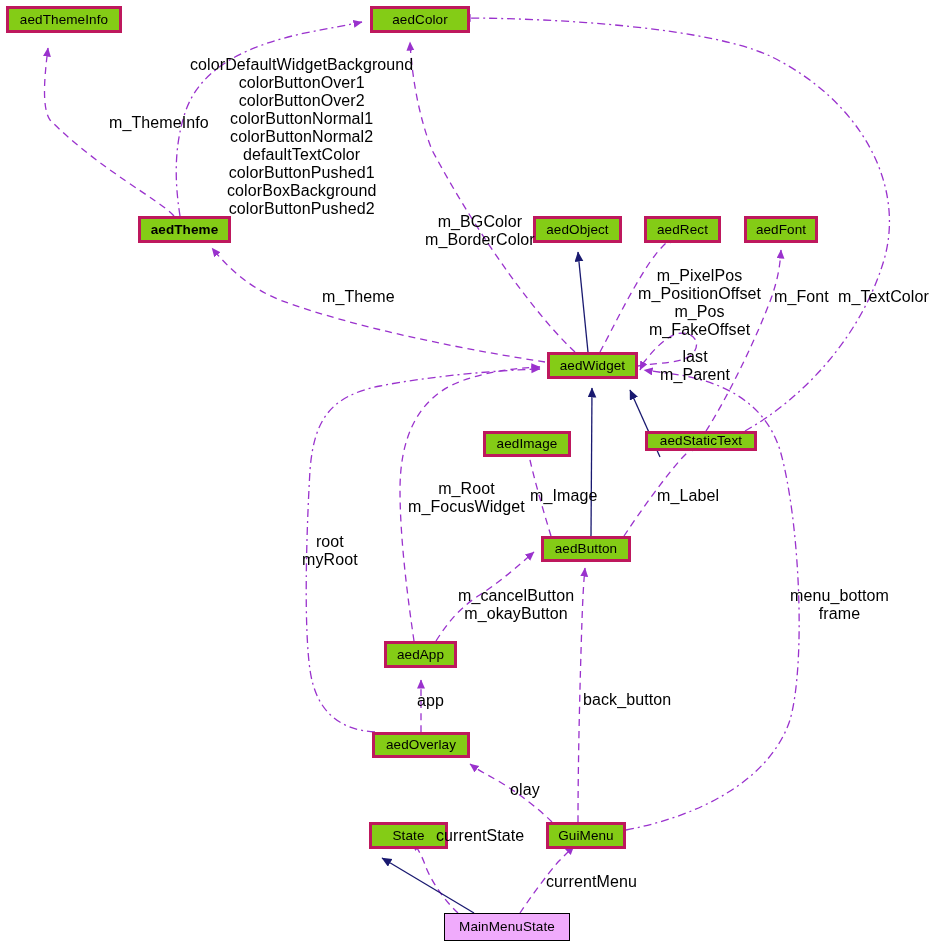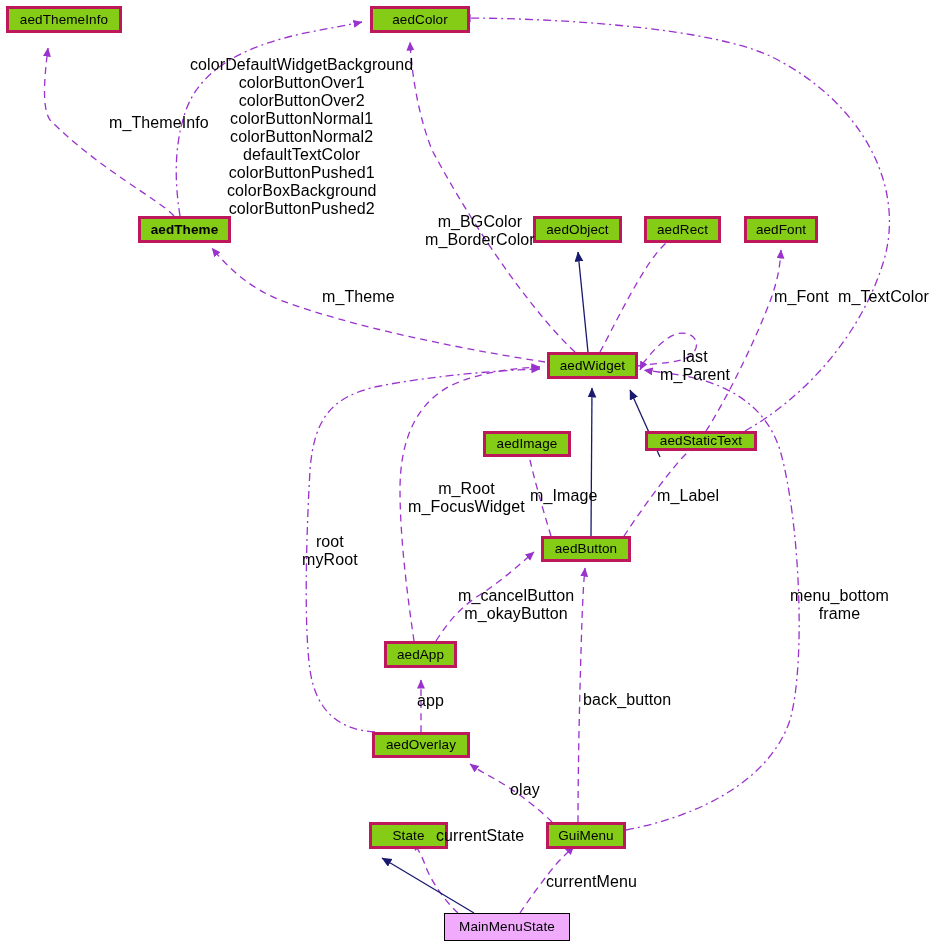--- a/index.html
+++ b/index.html
@@ -149,20 +149,24 @@
 colorButtonOver2
 colorButtonNormal1
 colorButtonNormal2
 defaultTextColor
 colorButtonPushed1
 colorBoxBackground
 colorButtonPushed2</div>
   <div class="edge-label" style="left: 425px; top: 213px; text-align: center;">m_BGColor
 m_BorderColor</div>
   <div class="edge-label" style="left: 322px; top: 288px; text-align: left;">m_Theme</div>
+  <div class="edge-label" style="left: 638px; top: 267px; text-align: center;">m_PixelPos
+m_PositionOffset
+m_Pos
+m_FakeOffset</div>
   <div class="edge-label" style="left: 774px; top: 288px; text-align: left;">m_Font</div>
   <div class="edge-label" style="left: 838px; top: 288px; text-align: left;">m_TextColor</div>
   <div class="edge-label" style="left: 660px; top: 348px; text-align: center;">last
 m_Parent</div>
   <div class="edge-label" style="left: 408px; top: 480px; text-align: center;">m_Root
 m_FocusWidget</div>
   <div class="edge-label" style="left: 530px; top: 487px; text-align: left;">m_Image</div>
   <div class="edge-label" style="left: 657px; top: 487px; text-align: left;">m_Label</div>
   <div class="edge-label" style="left: 302px; top: 533px; text-align: center;">root
 myRoot</div>

